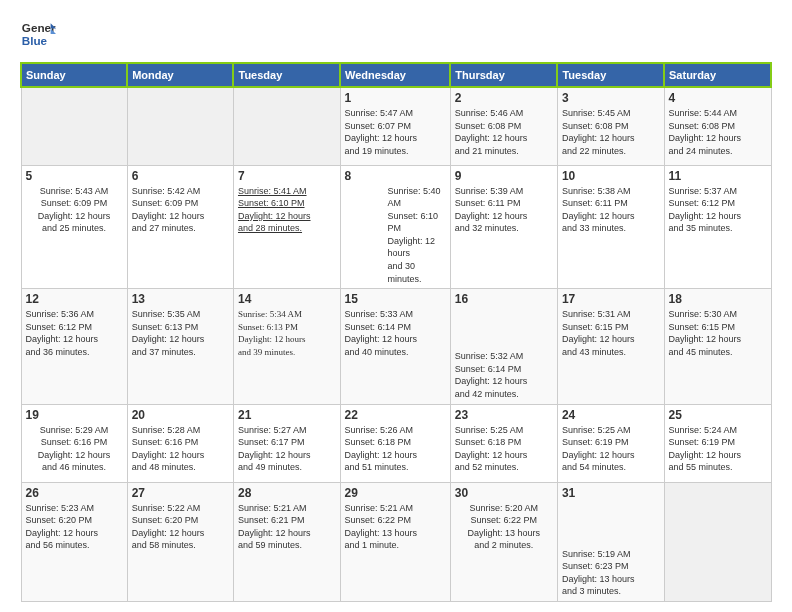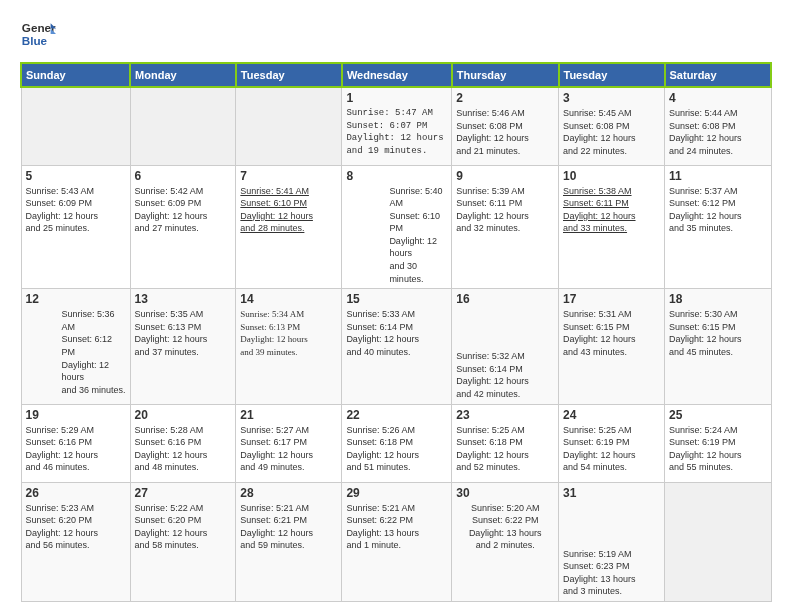--- a/index.html
+++ b/index.html
@@ -119,21 +119,21 @@
           <th>Saturday</th>
         </tr>
     </thead>
     <tbody id="cal-body">
         <tr>
           <td class="empty-cell"></td>
           <td class="empty-cell"></td>
           <td class="empty-cell"></td>
           <td>
             <div class="day-number">1</div>
-            <div class="day-info" style="white-space: pre-line; font-family: Liberation Mono, monospace;">Sunrise: 5:47 AM
+            <div class="day-info" style="white-space: pre-line;">Sunrise: 5:47 AM
 Sunset: 6:07 PM
 Daylight: 12 hours
 and 19 minutes.</div>
           </td>
           <td>
             <div class="day-number">2</div>
             <div class="day-info" style="white-space: pre-line;">Sunrise: 5:46 AM
 Sunset: 6:08 PM
 Daylight: 12 hours
 and 21 minutes.</div>
@@ -149,21 +149,21 @@
             <div class="day-number">4</div>
             <div class="day-info" style="white-space: pre-line;">Sunrise: 5:44 AM
 Sunset: 6:08 PM
 Daylight: 12 hours
 and 24 minutes.</div>
           </td>
         </tr>
         <tr>
           <td>
             <div class="day-number">5</div>
-            <div class="day-info" style="white-space: pre-line;">Sunrise: 5:43 AM
+            <div class="day-info" style="white-space: pre-line; text-align: center;">Sunrise: 5:43 AM
 Sunset: 6:09 PM
 Daylight: 12 hours
 and 25 minutes.</div>
           </td>
           <td>
             <div class="day-number">6</div>
             <div class="day-info" style="white-space: pre-line;">Sunrise: 5:42 AM
 Sunset: 6:09 PM
 Daylight: 12 hours
 and 27 minutes.</div>
@@ -184,37 +184,37 @@
           </td>
           <td>
             <div class="day-number">9</div>
             <div class="day-info" style="white-space: pre-line;">Sunrise: 5:39 AM
 Sunset: 6:11 PM
 Daylight: 12 hours
 and 32 minutes.</div>
           </td>
           <td>
             <div class="day-number">10</div>
-            <div class="day-info" style="white-space: pre-line; text-decoration: underline;">Sunrise: 5:38 AM
+            <div class="day-info" style="white-space: pre-line;">Sunrise: 5:38 AM
 Sunset: 6:11 PM
 Daylight: 12 hours
 and 33 minutes.</div>
           </td>
           <td>
             <div class="day-number">11</div>
             <div class="day-info" style="white-space: pre-line;">Sunrise: 5:37 AM
 Sunset: 6:12 PM
 Daylight: 12 hours
 and 35 minutes.</div>
           </td>
         </tr>
         <tr>
           <td>
             <div class="day-number">12</div>
-            <div class="day-info" style="white-space: pre-line; margin-left: 36px;">Sunrise: 5:36 AM
+            <div class="day-info" style="white-space: pre-line;">Sunrise: 5:36 AM
 Sunset: 6:12 PM
 Daylight: 12 hours
 and 36 minutes.</div>
           </td>
           <td>
             <div class="day-number">13</div>
             <div class="day-info" style="white-space: pre-line;">Sunrise: 5:35 AM
 Sunset: 6:13 PM
 Daylight: 12 hours
 and 37 minutes.</div>
@@ -251,21 +251,21 @@
             <div class="day-number">18</div>
             <div class="day-info" style="white-space: pre-line;">Sunrise: 5:30 AM
 Sunset: 6:15 PM
 Daylight: 12 hours
 and 45 minutes.</div>
           </td>
         </tr>
         <tr>
           <td>
             <div class="day-number">19</div>
-            <div class="day-info" style="white-space: pre-line;">Sunrise: 5:29 AM
+            <div class="day-info" style="white-space: pre-line; text-align: center;">Sunrise: 5:29 AM
 Sunset: 6:16 PM
 Daylight: 12 hours
 and 46 minutes.</div>
           </td>
           <td>
             <div class="day-number">20</div>
             <div class="day-info" style="white-space: pre-line;">Sunrise: 5:28 AM
 Sunset: 6:16 PM
 Daylight: 12 hours
 and 48 minutes.</div>

